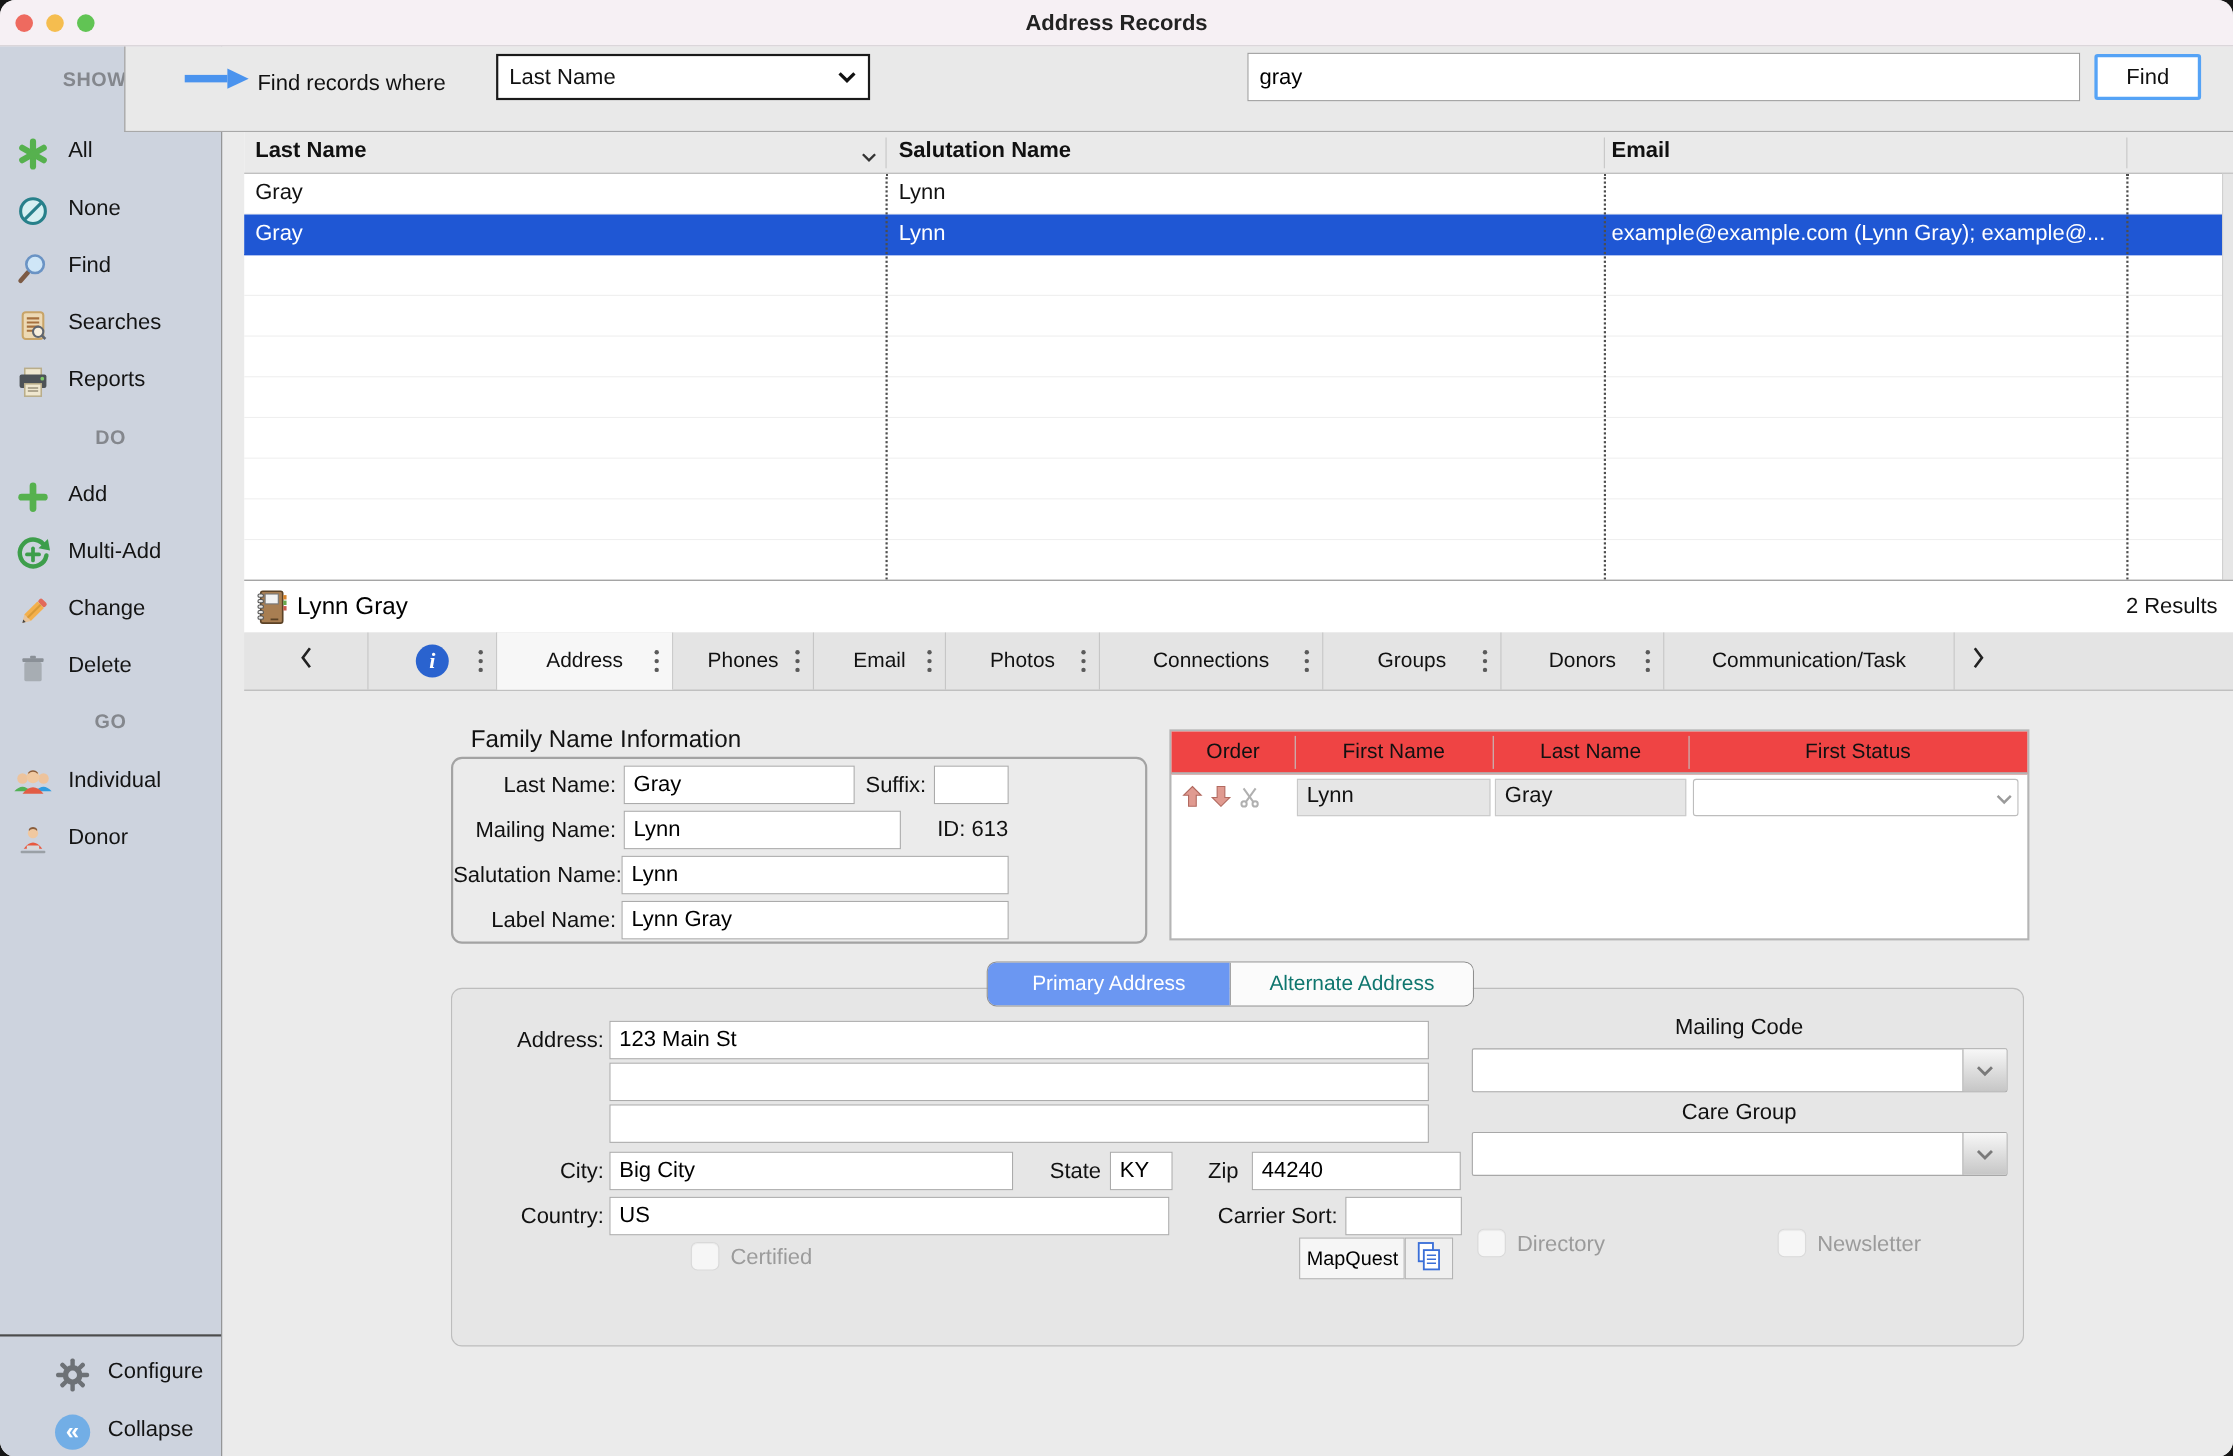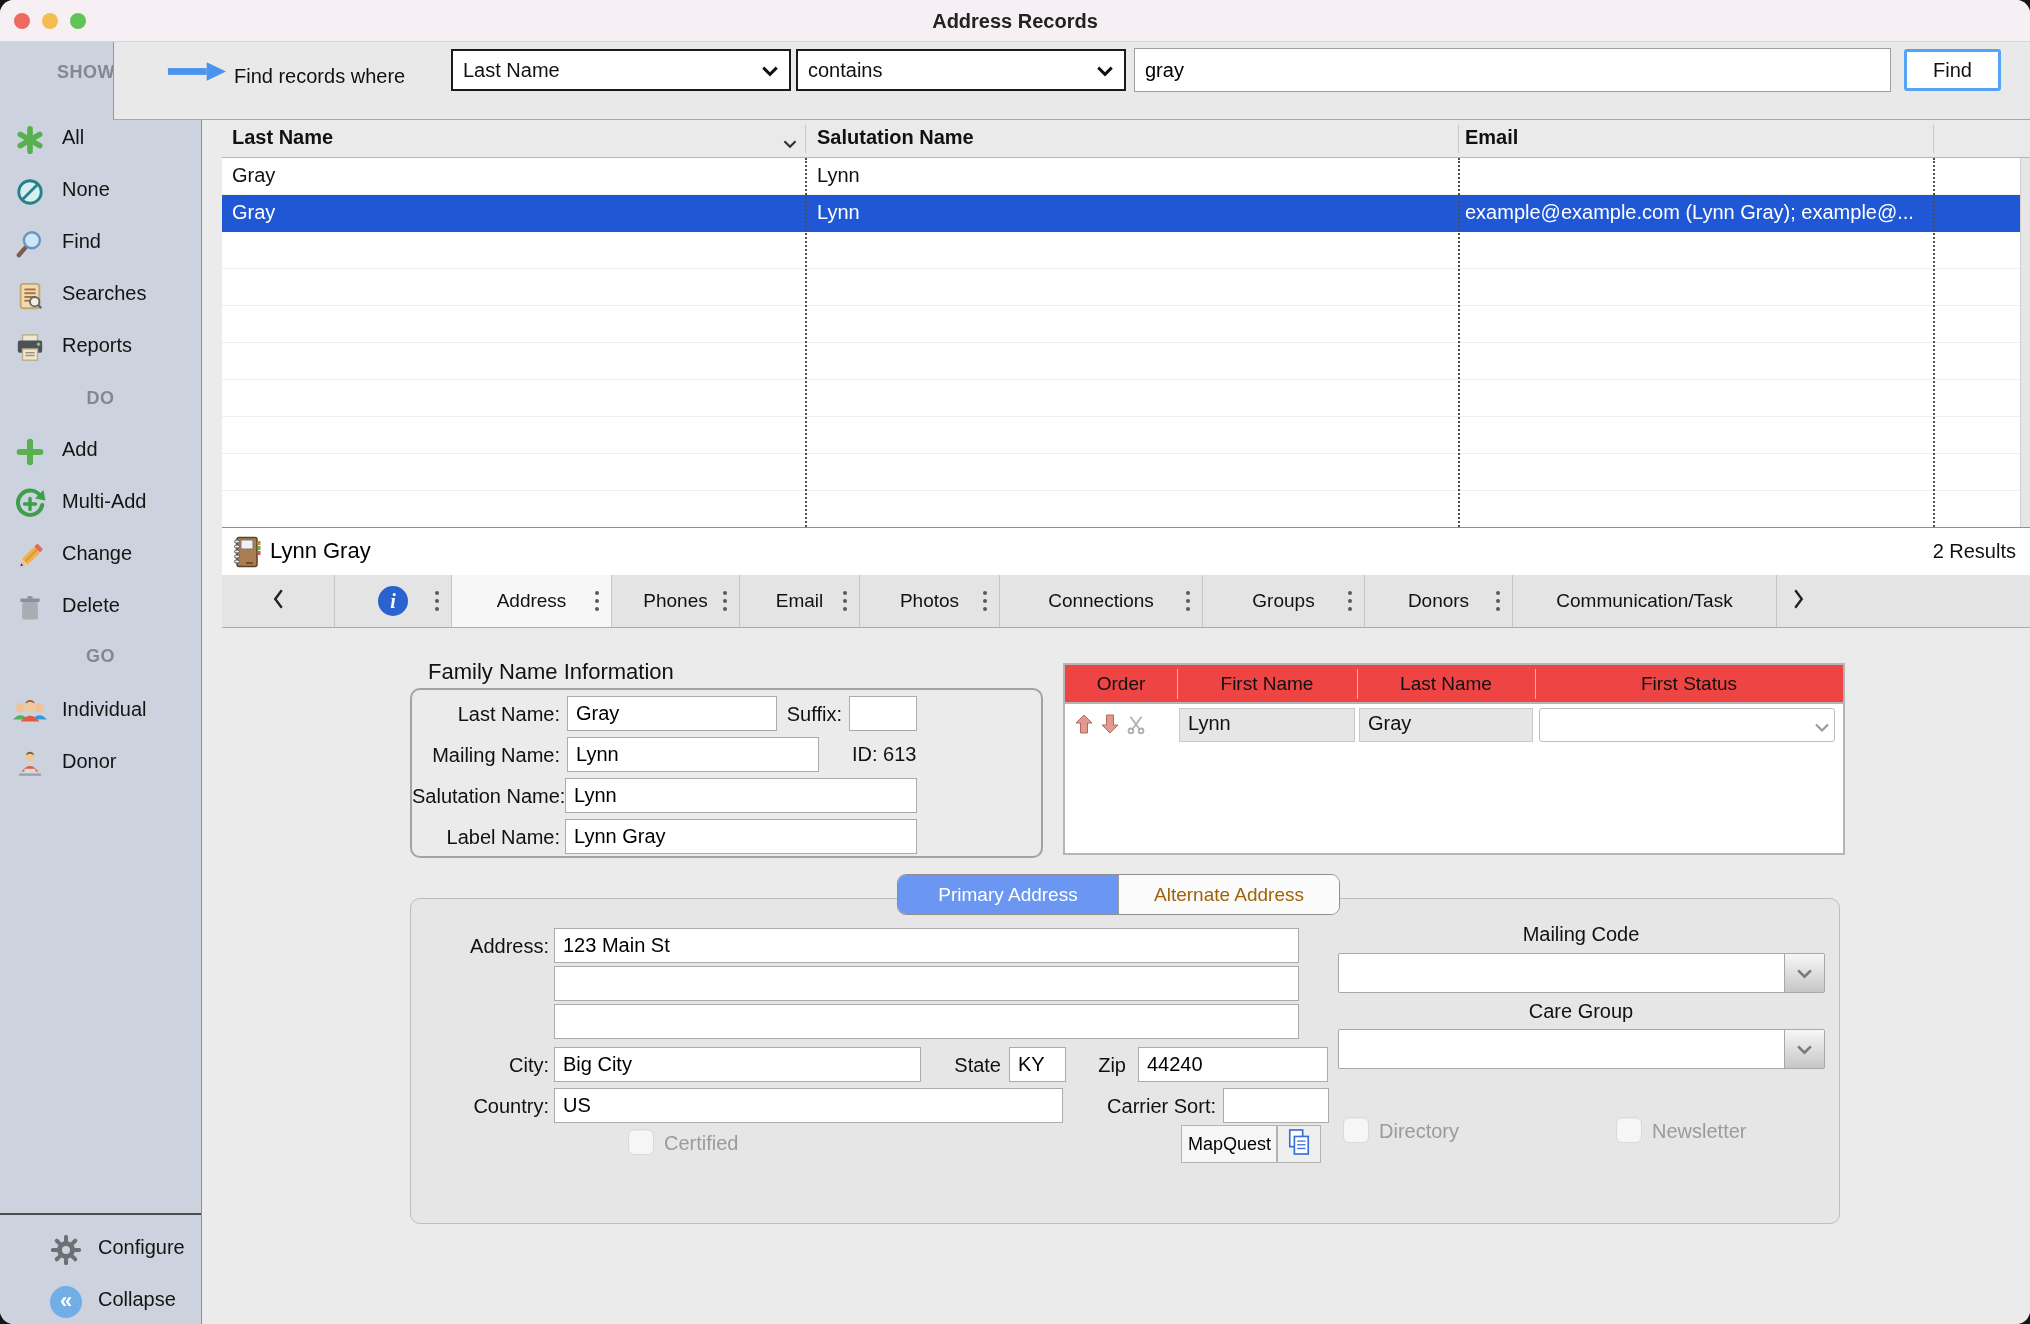--- a/index.html
+++ b/index.html
@@ -75,21 +75,21 @@
   .mem-sep{position:absolute;top:4px;height:30px;width:1px;background:#c2c2c2;}
   .mem-row{position:absolute;left:0;top:41px;width:100%;height:40px;}
   .mcell{position:absolute;top:2px;height:34px;background:#e6e6e6;border:1px solid #c9c9c9;font-size:20px;padding:3px 8px 0 8px;}
   .mem-status{position:absolute;top:2px;height:34px;background:#fff;border:1px solid #bdbdbd;border-radius:3px;}
   .mem-status .chev{position:absolute;right:4px;top:10px;}
   .ordicons{position:absolute;left:8px;top:6px;display:flex;align-items:center;gap:4px;}
   
   .segmented{position:absolute;left:675px;top:246px;width:443px;height:41px;border:1.5px solid #8f8f8f;border-radius:9px;display:flex;overflow:hidden;z-index:2;}
   .seg{flex:1;display:flex;align-items:center;justify-content:center;font-size:19px;cursor:default;}
   .seg.active{background:#6b97f2;color:#fff;}
-  .seg.idle{background:#fbfbfb;color:#a16207;border-left:1px solid #9b9b9b;}
+  .seg.idle{background:#fbfbfb;color:#0f766e;border-left:1px solid #9b9b9b;}
   
   .panel{position:absolute;left:188px;top:270px;width:1430px;height:326px;background:#e6e6e6;border:1.5px solid #bdbdbd;border-radius:10px;}
   .pl{position:absolute;text-align:right;font-size:20px;white-space:nowrap;}
   .pl.gray, .cb-label{color:#9b9b9b;font-size:20px;position:absolute;white-space:nowrap;}
   .cb{position:absolute;width:26px;height:26px;background:#f6f6f6;border:1px solid #d9d9d9;border-radius:6px;box-shadow:inset 0 1px 1px rgba(0,0,0,.05);}
   .mapquest{position:absolute;left:770px;top:226px;width:96px;height:38px;background:#f6f6f6;border:1px solid #b3b3b3;font-size:18px;font-family:"Liberation Sans",sans-serif;}
   .copybtn{position:absolute;left:866px;top:226px;width:44px;height:38px;background:#efefef;border:1px solid #b3b3b3;display:flex;align-items:center;justify-content:center;}
   .grp-label{position:absolute;width:300px;text-align:center;font-size:20px;}
   .dropdown{position:absolute;width:487px;height:40px;background:#fff;border:1px solid #a8a8a8;border-radius:2px;}
   .dd-btn{position:absolute;right:0;top:0;width:40px;height:38px;background:linear-gradient(#f7f7f7,#c6c6c6);border-left:1px solid #a8a8a8;display:flex;align-items:center;justify-content:center;}
@@ -281,26 +281,20 @@
   <div class="searchbar">
     <span class="find-arrow">
       <svg width="62" height="22" viewBox="0 0 64 22">
           <rect x="2" y="8" width="40" height="7" fill="#4a93ee"></rect>
           <polygon points="42,2 62,11.5 42,21" fill="#4a93ee"></polygon>
         </svg>
     </span>
     <span class="sb-label">Find records where</span>
     <div class="fakeselect fs-field">
       <span>Last Name</span>
-      <span><svg width="18" height="12" viewBox="0 0 16 10">
-            <polyline points="2,2 8,8 14,2" fill="none" stroke="#111" stroke-width="2.6"></polyline>
-          </svg></span>
-    </div>
-    <div class="fakeselect fs-op">
-      <span>contains</span>
       <span><svg width="18" height="12" viewBox="0 0 16 10">
             <polyline points="2,2 8,8 14,2" fill="none" stroke="#111" stroke-width="2.6"></polyline>
           </svg></span>
     </div>
     <input class="query-input" type="text" value="gray" style="">
     <button class="find-btn">Find</button>
   </div>
 
   <div class="results">
     <div class="rt-header">

